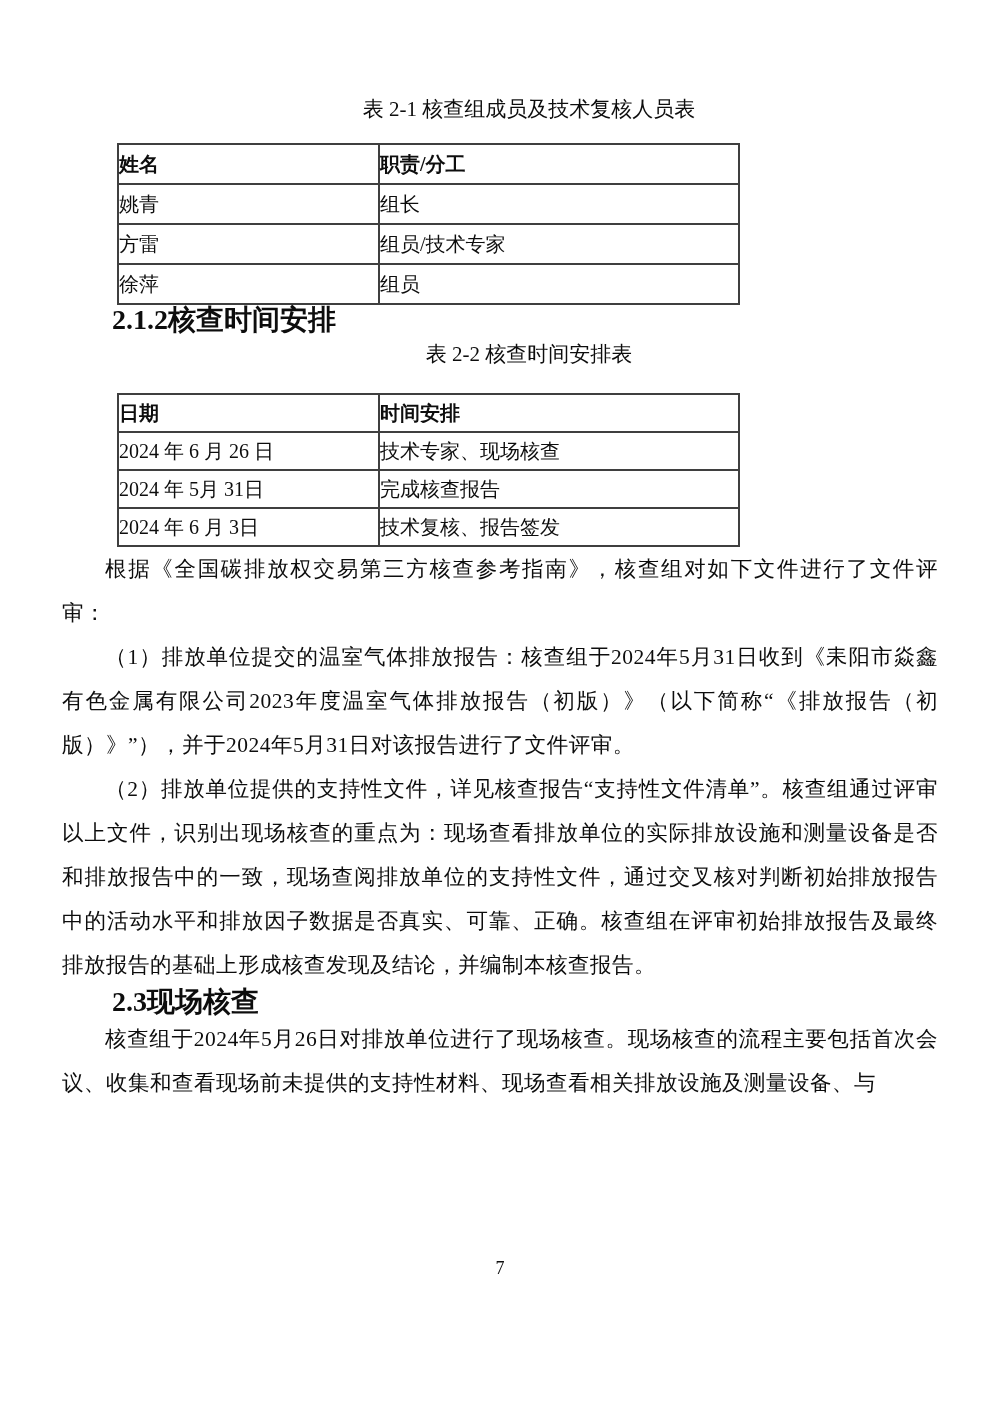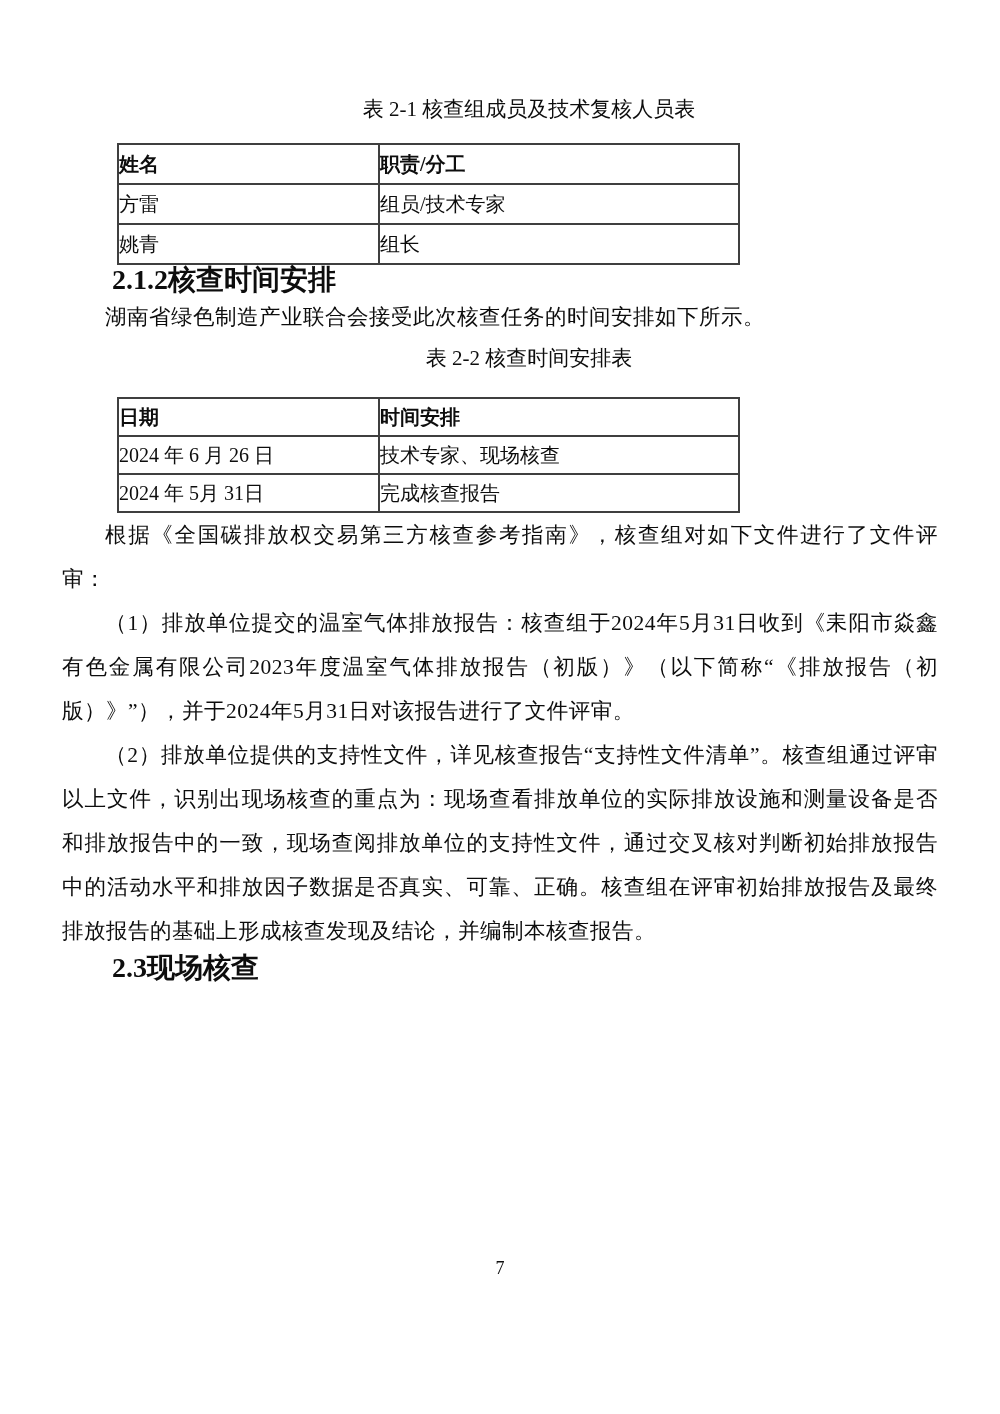--- a/index.html
+++ b/index.html
@@ -87,32 +87,35 @@
         <col class="col-b">
       </colgroup>
     <thead>
       <tr>
         <th>姓名</th>
         <th>职责/分工</th>
       </tr>
     </thead>
     <tbody>
       <tr>
+        <td>姚青</td>
+        <td>组长</td>
+      </tr>
+      <tr>
         <td>方雷</td>
         <td>组员/技术专家</td>
       </tr>
       <tr>
-        <td>姚青</td>
-        <td>组长</td>
+        <td>徐萍</td>
+        <td>组员</td>
       </tr>
     </tbody>
   </table>
 
   <h3 class="sec-heading h212">2.1.2核查时间安排</h3>
-  <p class="body-para indent p212">湖南省绿色制造产业联合会接受此次核查任务的时间安排如下所示。</p>
 
   <div class="table-caption caption-t2">表 2-2 核查时间安排表</div>
 
   <table class="doc-table t2">
     <colgroup>
         <col class="col-a">
         <col class="col-b">
       </colgroup>
     <thead>
       <tr>
@@ -122,24 +125,29 @@
     </thead>
     <tbody>
       <tr>
         <td>2024 年 6 月 26 日</td>
         <td>技术专家、现场核查</td>
       </tr>
       <tr>
         <td>2024 年 5月 31日</td>
         <td>完成核查报告</td>
       </tr>
+      <tr>
+        <td>2024 年 6 月 3日</td>
+        <td>技术复核、报告签发</td>
+      </tr>
     </tbody>
   </table>
 
   <p class="body-para indent p22a">根据《全国碳排放权交易第三方核查参考指南》，核查组对如下文件进行了文件评审：</p>
   <p class="body-para indent">（1）排放单位提交的温室气体排放报告：核查组于2024年5月31日收到《耒阳市焱鑫有色金属有限公司2023年度温室气体排放报告（初版）》（以下简称“《排放报告（初版）》”），并于2024年5月31日对该报告进行了文件评审。</p>
   <p class="body-para indent">（2）排放单位提供的支持性文件，详见核查报告“支持性文件清单”。核查组通过评审以上文件，识别出现场核查的重点为：现场查看排放单位的实际排放设施和测量设备是否和排放报告中的一致，现场查阅排放单位的支持性文件，通过交叉核对判断初始排放报告中的活动水平和排放因子数据是否真实、可靠、正确。核查组在评审初始排放报告及最终排放报告的基础上形成核查发现及结论，并编制本核查报告。</p>
 
   <h3 class="sec-heading h23">2.3现场核查</h3>
+  <p class="body-para indent p23">核查组于2024年5月26日对排放单位进行了现场核查。现场核查的流程主要包括首次会议、收集和查看现场前未提供的支持性材料、现场查看相关排放设施及测量设备、与</p>
 
   <div class="page-number">7</div>
 
 </div>
 
 </body></html>

